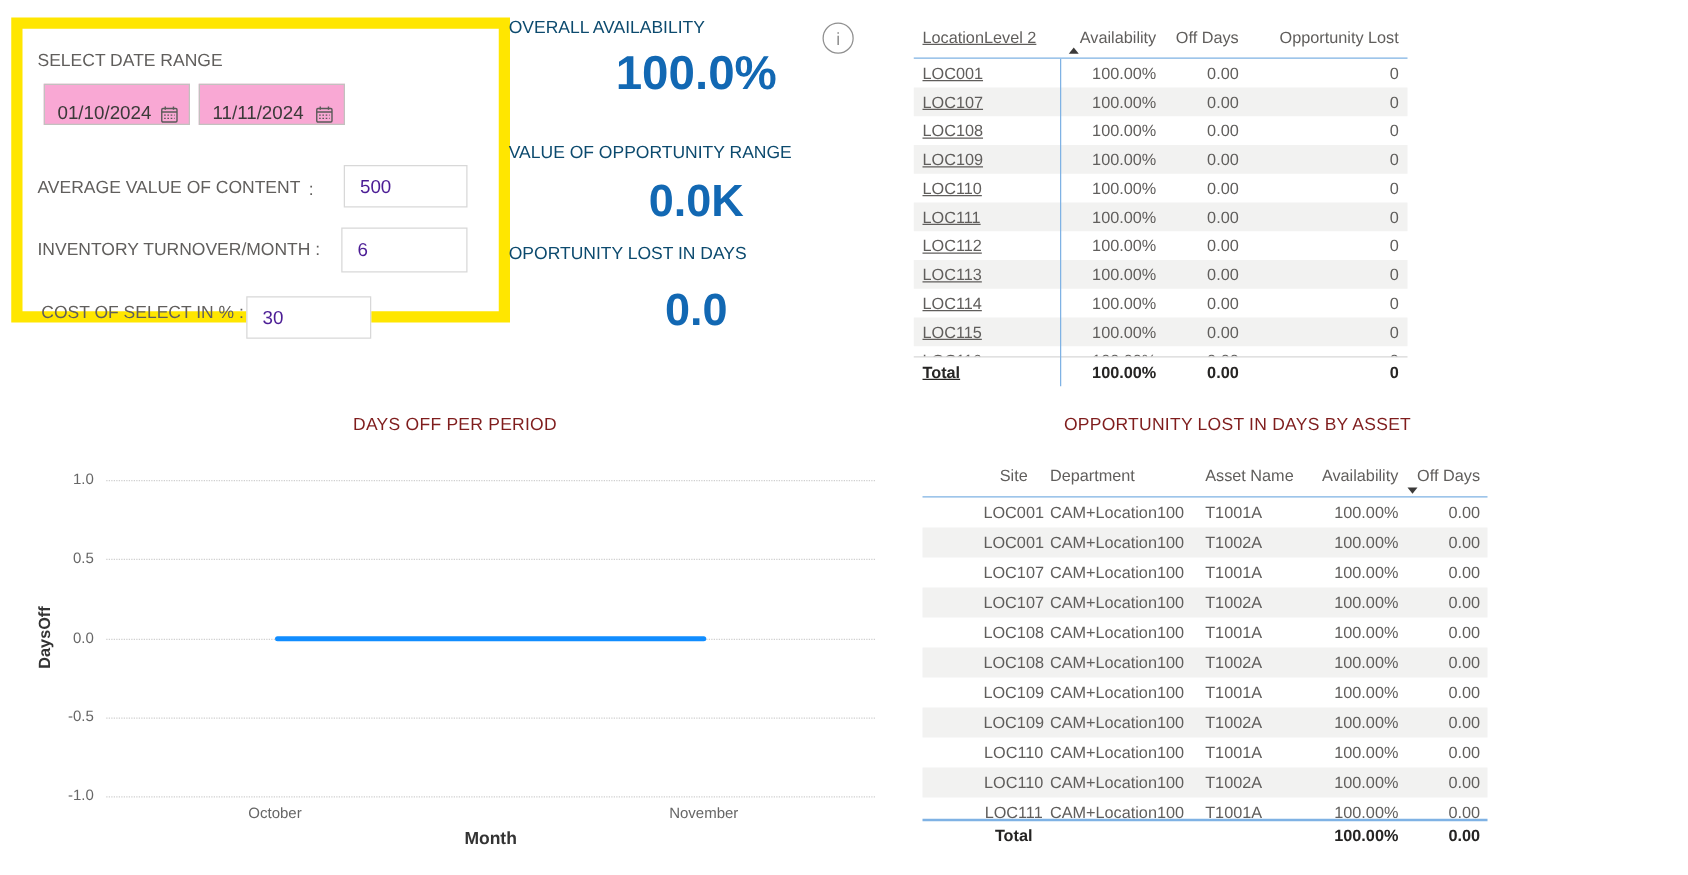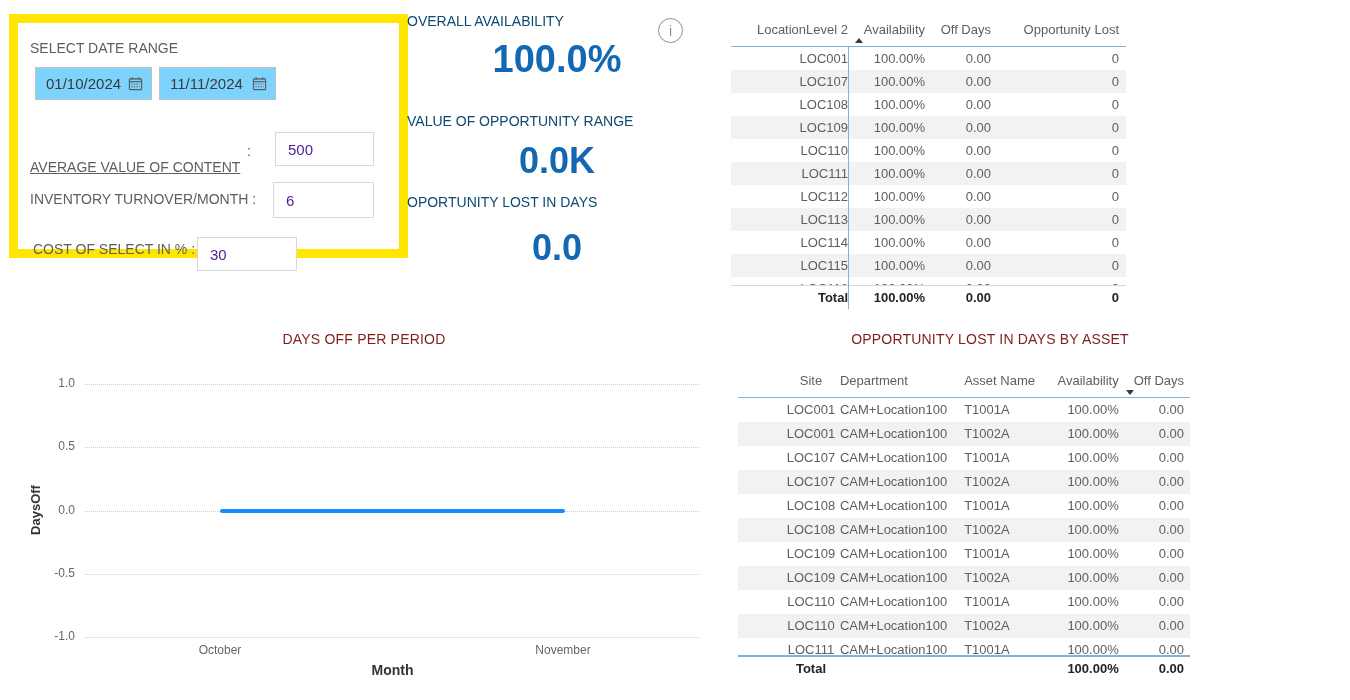--- a/index.html
+++ b/index.html
@@ -4,21 +4,21 @@
 <style>
   * { margin:0; padding:0; box-sizing:border-box; }
   body { background:#fff; font-family:"Liberation Sans", sans-serif; }
   #app { position:relative; width:1350px; height:700px; background:#fff; overflow:hidden; }
 
   
   .filter-panel { position:absolute; left:9px; top:14px; width:399px; height:244px;
     border:9px solid #ffe600; background:#fff; }
   .fp-label { position:absolute; font-size:14px; color:#605e5c; white-space:nowrap; }
   .date-box { position:absolute; width:117px; height:33px; border:1px solid #c3c1bf;
-    display:flex; align-items:center; justify-content:space-between; padding:0 8px 0 10px; background:#7dd3fc; }
+    display:flex; align-items:flex-end; justify-content:space-between; padding:0 8px 0 10px; background:#f9a8d4; }
   .date-box .dval { font-size:15px; color:#3b3a39; }
   .num-box { position:absolute; border:1px solid #d8d8d8; background:#fff; font-size:15px;
     color:#4c1d95; padding-left:12px; font-family:"Liberation Sans", sans-serif; outline:none; }
 
   
   .kpi-label { position:absolute; left:407px; width:300px; text-align:left;
     font-size:14px; color:#0c4a6e; white-space:nowrap; }
   .kpi-value { position:absolute; left:407px; width:300px; text-align:center;
     color:#1268b3; font-weight:600; }
   .info-icon { position:absolute; left:658px; top:18px; width:25px; height:25px;
@@ -35,21 +35,21 @@
   .sort-arrow { position:absolute; width:0; height:0; }
   .sort-up { border-left:4px solid transparent; border-right:4px solid transparent; border-bottom:5px solid #3b3a39; }
   .sort-down { border-left:4px solid transparent; border-right:4px solid transparent; border-top:5px solid #3b3a39; }
 
   
   .loc-table { left:731px; top:16px; width:395px; height:293px; }
   .loc-table .thead { height:31px; padding-top:6px; }
   .loc-table .trow { height:23px; line-height:23px; }
   .loc-table .trow.total-row { height:24px; line-height:23px; }
   .loc-table .clip { height:8px; overflow:hidden; }
-  .lc0 { width:117px; padding-left:7px; text-align:right; }
+  .lc0 { width:117px; padding-left:7px; text-align:left;text-decoration:underline; }
   .lc1 { width:84px;  padding-right:7px; text-align:right; }
   .lc2 { width:66px;  padding-right:7px; text-align:right; }
   .lc3 { width:128px; padding-right:7px; text-align:right; }
   .vline { position:absolute; left:117px; top:31px; bottom:0; width:1px; background:#7fb2e4; }
 
   
   .asset-table { left:738px; top:368px; width:452px; height:313px; }
   .asset-table .thead { height:30px; padding-top:5px; }
   .asset-table .trow { height:24px; line-height:24px; }
   .asset-table .trow.total-row { height:24px; border-top:none; }
@@ -101,21 +101,21 @@
           <rect x="1.5" y="3" width="13" height="11.5" rx="1" fill="none" stroke="#5a5a58" stroke-width="1.2"></rect>
           <line x1="1.5" y1="6" x2="14.5" y2="6" stroke="#5a5a58" stroke-width="1.2"></line>
           <line x1="4.5" y1="1.2" x2="4.5" y2="4" stroke="#5a5a58" stroke-width="1.2"></line>
           <line x1="11.5" y1="1.2" x2="11.5" y2="4" stroke="#5a5a58" stroke-width="1.2"></line>
           <line x1="3.5" y1="8.6" x2="12.5" y2="8.6" stroke="#5a5a58" stroke-width="1.1" stroke-dasharray="1.4 1.4"></line>
           <line x1="3.5" y1="11.4" x2="12.5" y2="11.4" stroke="#5a5a58" stroke-width="1.1" stroke-dasharray="1.4 1.4"></line>
         </svg>
       </span>
     </div>
 
-    <div class="fp-label" style="left:12px; top:136px;text-decoration:underline;">AVERAGE VALUE OF CONTENT</div>
+    <div class="fp-label" style="left:12px; top:118px;">AVERAGE VALUE OF CONTENT</div>
     <div class="fp-label" style="left:229px; top:120px;">:</div>
     <input class="num-box" style="left: 257px; top: 109px; width: 99px; height: 34px;" value="500">
 
     <div class="fp-label" style="left:12px; top:168px;">INVENTORY TURNOVER/MONTH :</div>
     <input class="num-box" style="left: 255px; top: 159px; width: 101px; height: 36px;" value="6">
 
     <div class="fp-label" style="left:15px; top:218px;">COST OF SELECT IN % :</div>
     <input class="num-box" style="left: 179px; top: 214px; width: 100px; height: 34px;" value="30">
   </div>
 

